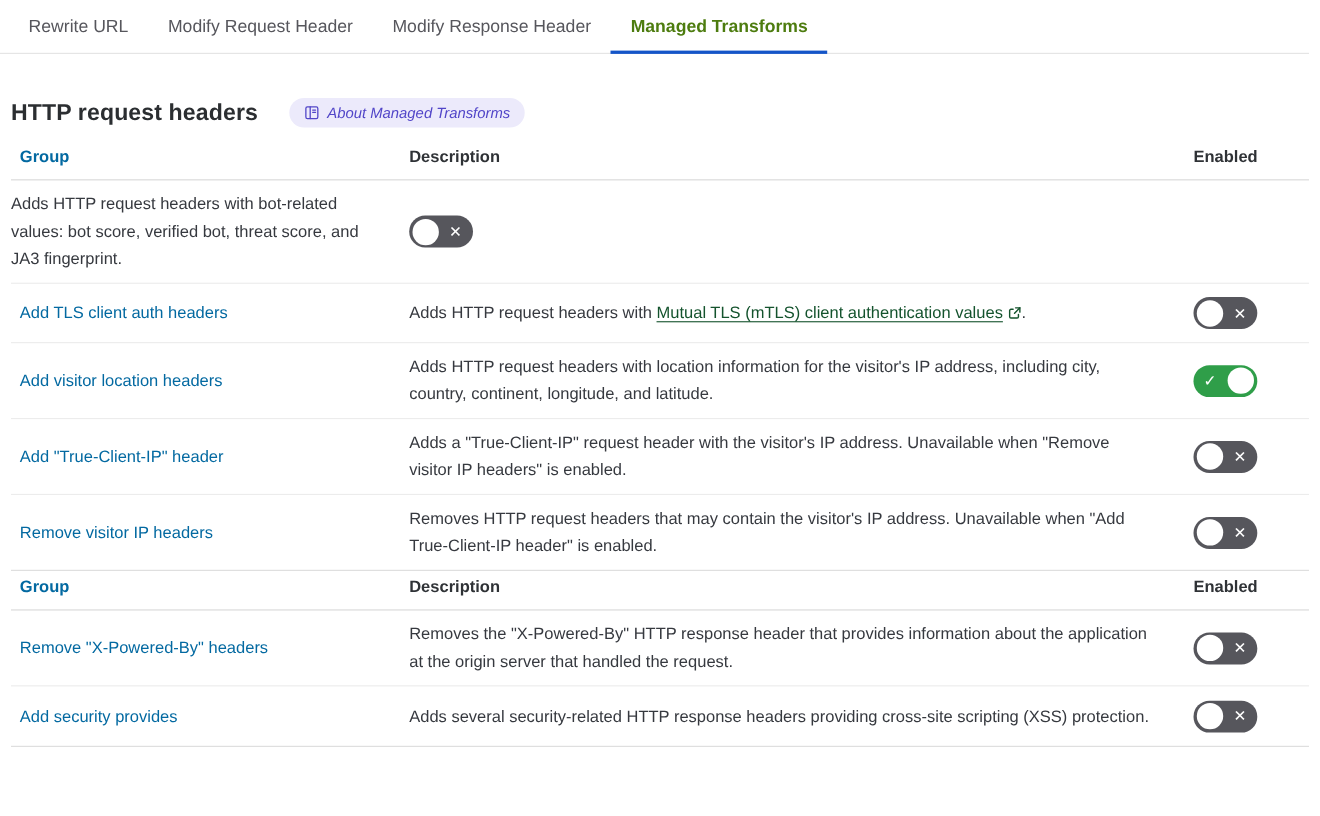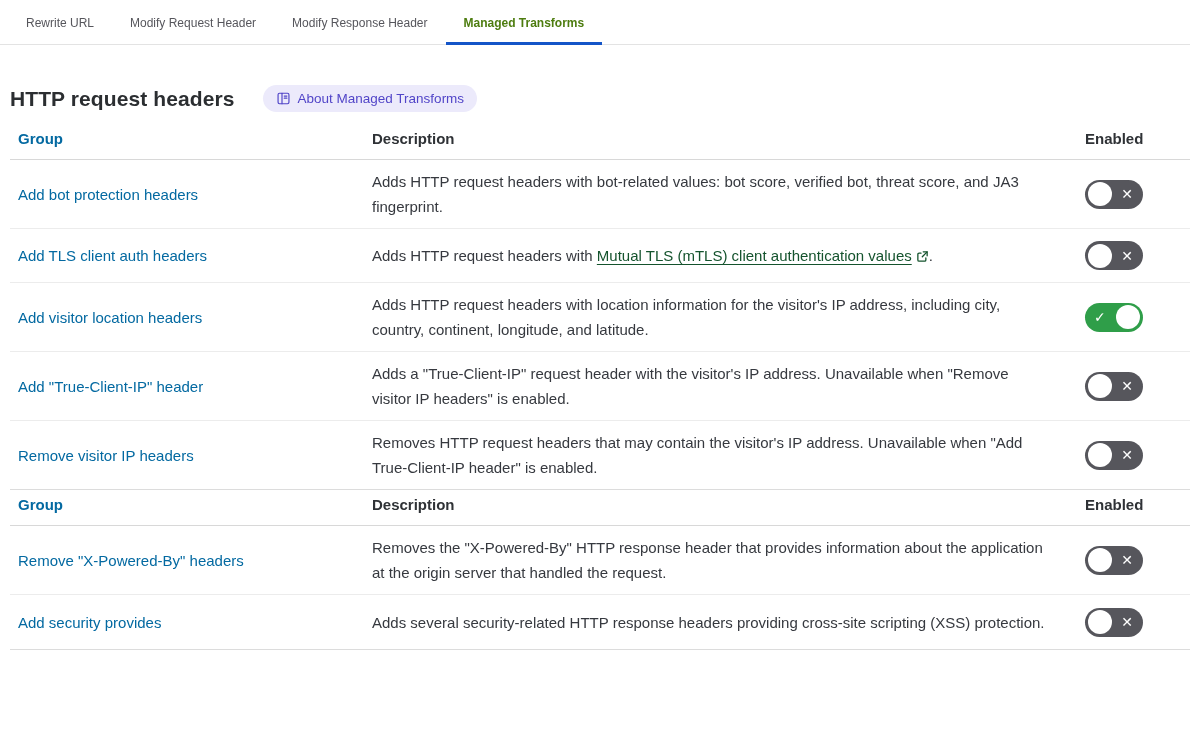--- a/index.html
+++ b/index.html
@@ -13,21 +13,21 @@
   
   .tabbar {
     display: flex;
     align-items: stretch;
     padding-left: 8px;
     margin-right: 10px;
     border-bottom: 1px solid #e3e3e3;
   }
   .tab {
     padding: 16px 18px 12px 18px;
-    font-size: 12px;
+    font-size: 16px;
     color: #56565c;
     border-bottom: 3px solid transparent;
     margin-bottom: -1px;
     cursor: pointer;
     white-space: nowrap;
   }
   .tab.active {
     color: #4d7c0f;
     font-weight: 700;
     border-bottom-color: #1455c8;
@@ -52,20 +52,21 @@
     display: inline-flex;
     align-items: center;
     gap: 7px;
     background: #eceafb;
     color: #5145c8;
     font-size: 13.5px;
     line-height: 1;
     padding: 6px 13px;
     border-radius: 14px;
     cursor: pointer;
+    font-style: italic;
   }
   .badge svg { display: block; }
 
   
   .table { border-bottom: 1px solid #dcdcdc; }
   .t-head, .t-row {
     display: grid;
     grid-template-columns: 362px minmax(0,1fr) 105px;
     align-items: center;
   }
@@ -151,21 +152,20 @@
   </div>
 
   <div class="table">
     <div class="t-head">
       <div class="cell-group">Group</div>
       <div>Description</div>
       <div>Enabled</div>
     </div>
 
     <div class="t-row">
-      <div class="cell-group">Add bot protection headers</div>
       <div class="cell-desc">Adds HTTP request headers with bot-related values: bot score, verified bot, threat score, and JA3 fingerprint.</div>
       <div class="cell-toggle">
         <div class="toggle off">
           <span class="knob"></span>
           <span class="mark">✕</span>
         </div>
       </div>
     </div>
 
     <div class="t-row">

